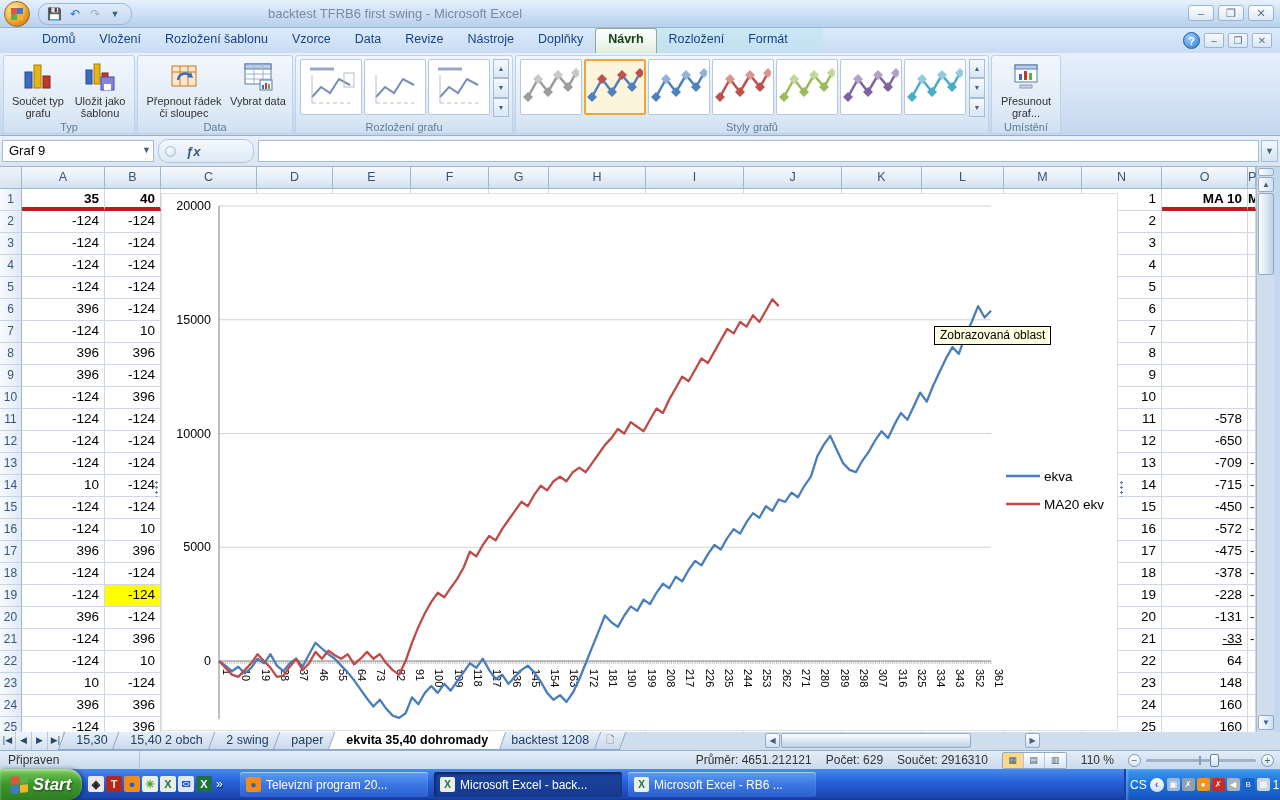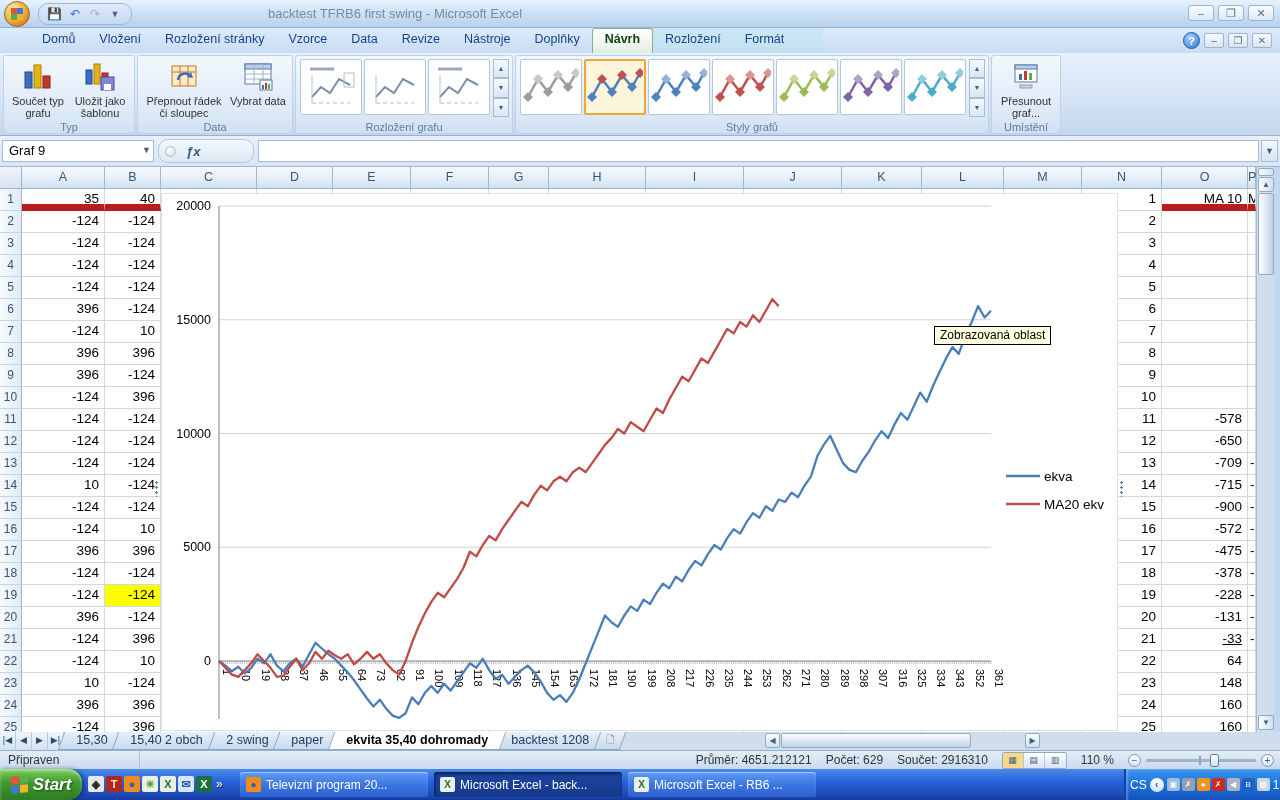--- a/index.html
+++ b/index.html
@@ -73,21 +73,21 @@
 .grid{position:absolute;left:0;top:167px;width:1256px;height:565px;overflow:hidden;background:#fff}
 .gh-row{display:flex;height:22px}
 .gh{background:linear-gradient(#f7fafd,#e3edf7 60%,#d1e0ef);border-right:1px solid #9eb6ce;border-bottom:1px solid #9eb6ce;
  color:#39547a;font-size:12.5px;text-align:center;line-height:21px;flex:none}
 .gcorner{width:22px;background:linear-gradient(#f0f4f9,#d8e4f0);border-right:1px solid #9eb6ce;border-bottom:1px solid #9eb6ce}
 .grow{display:flex;height:22px}
 .rn{width:22px;flex:none;background:linear-gradient(90deg,#f7fafd,#e0eaf5);border-right:1px solid #9eb6ce;
  border-bottom:1px solid #c8d4e2;color:#39547a;font-size:12px;text-align:center;line-height:21px}
 .cell{flex:none;border-right:1px solid #d0d7e5;border-bottom:1px solid #d0d7e5;font-size:13.5px;color:#000;
  text-align:right;padding:2px 5px 0 0;white-space:nowrap;overflow:hidden}
-.cell.hd{font-weight:normal;border-bottom:7px solid #b91c1c}
+.cell.hd{font-weight:bold;border-bottom:4px solid #b91c1c}
 .cell.hl{background:#ffff00}
 .cell.frag{text-align:left;padding-left:2px}
 .vscroll{position:absolute;right:6px;top:167px;width:18px;height:565px;background:#cfdded;border-left:1px solid #a8bcd4}
 .vs-el{width:16px;margin:1px;border:1px solid #93aac4;border-radius:2px;background:linear-gradient(90deg,#fdfeff,#cfdfef);
  font-size:8px;color:#44617e;text-align:center}
 .edge-strip{position:absolute;right:0;top:167px;width:6px;height:565px;background:#c3d7ee}
 
 
 .chartbox{position:absolute;left:161px;top:193px;width:957px;height:538px;background:#fff;border:1px solid #e0e0e0}
 .handle{position:absolute;width:5px;height:17px;
@@ -180,21 +180,21 @@
       <span class="winbtn">❐</span>
       <span class="winbtn">✕</span>
     </div>
   </div>
 
   <div class="tabrow">
     <div class="ctx-tabs-bg"></div>
     <div class="tabs" id="ribbon-tabs">
         <span class="rtab">Domů</span>
         <span class="rtab">Vložení</span>
-        <span class="rtab">Rozložení stránky</span>
+        <span class="rtab">Rozložení šablonu</span>
         <span class="rtab">Vzorce</span>
         <span class="rtab">Data</span>
         <span class="rtab">Revize</span>
         <span class="rtab">Nástroje</span>
         <span class="rtab">Doplňky</span>
         <span class="rtab active">Návrh</span>
         <span class="rtab">Rozložení</span>
         <span class="rtab">Formát</span>
       </div>
     <div class="ribbon-ctl">
@@ -705,21 +705,21 @@
         <div class="cell" style="width: 78px;"></div>
         <div class="cell" style="width: 78px;"></div>
         <div class="cell" style="width: 60px;"></div>
         <div class="cell" style="width: 97px;"></div>
         <div class="cell" style="width: 98px;"></div>
         <div class="cell" style="width: 98px;"></div>
         <div class="cell" style="width: 80px;"></div>
         <div class="cell" style="width: 82px;"></div>
         <div class="cell" style="width: 78px;"></div>
         <div class="cell" style="width: 80px;">15</div>
-        <div class="cell" style="width: 86px;">-900</div>
+        <div class="cell" style="width: 86px;">-450</div>
         <div class="cell frag" style="width: 8px;">-</div>
       </div>
       <div class="grow">
         <div class="rn">16</div>
         <div class="cell" style="width: 83px;">-124</div>
         <div class="cell" style="width: 56px;">10</div>
         <div class="cell" style="width: 96px;"></div>
         <div class="cell" style="width: 76px;"></div>
         <div class="cell" style="width: 78px;"></div>
         <div class="cell" style="width: 78px;"></div>

